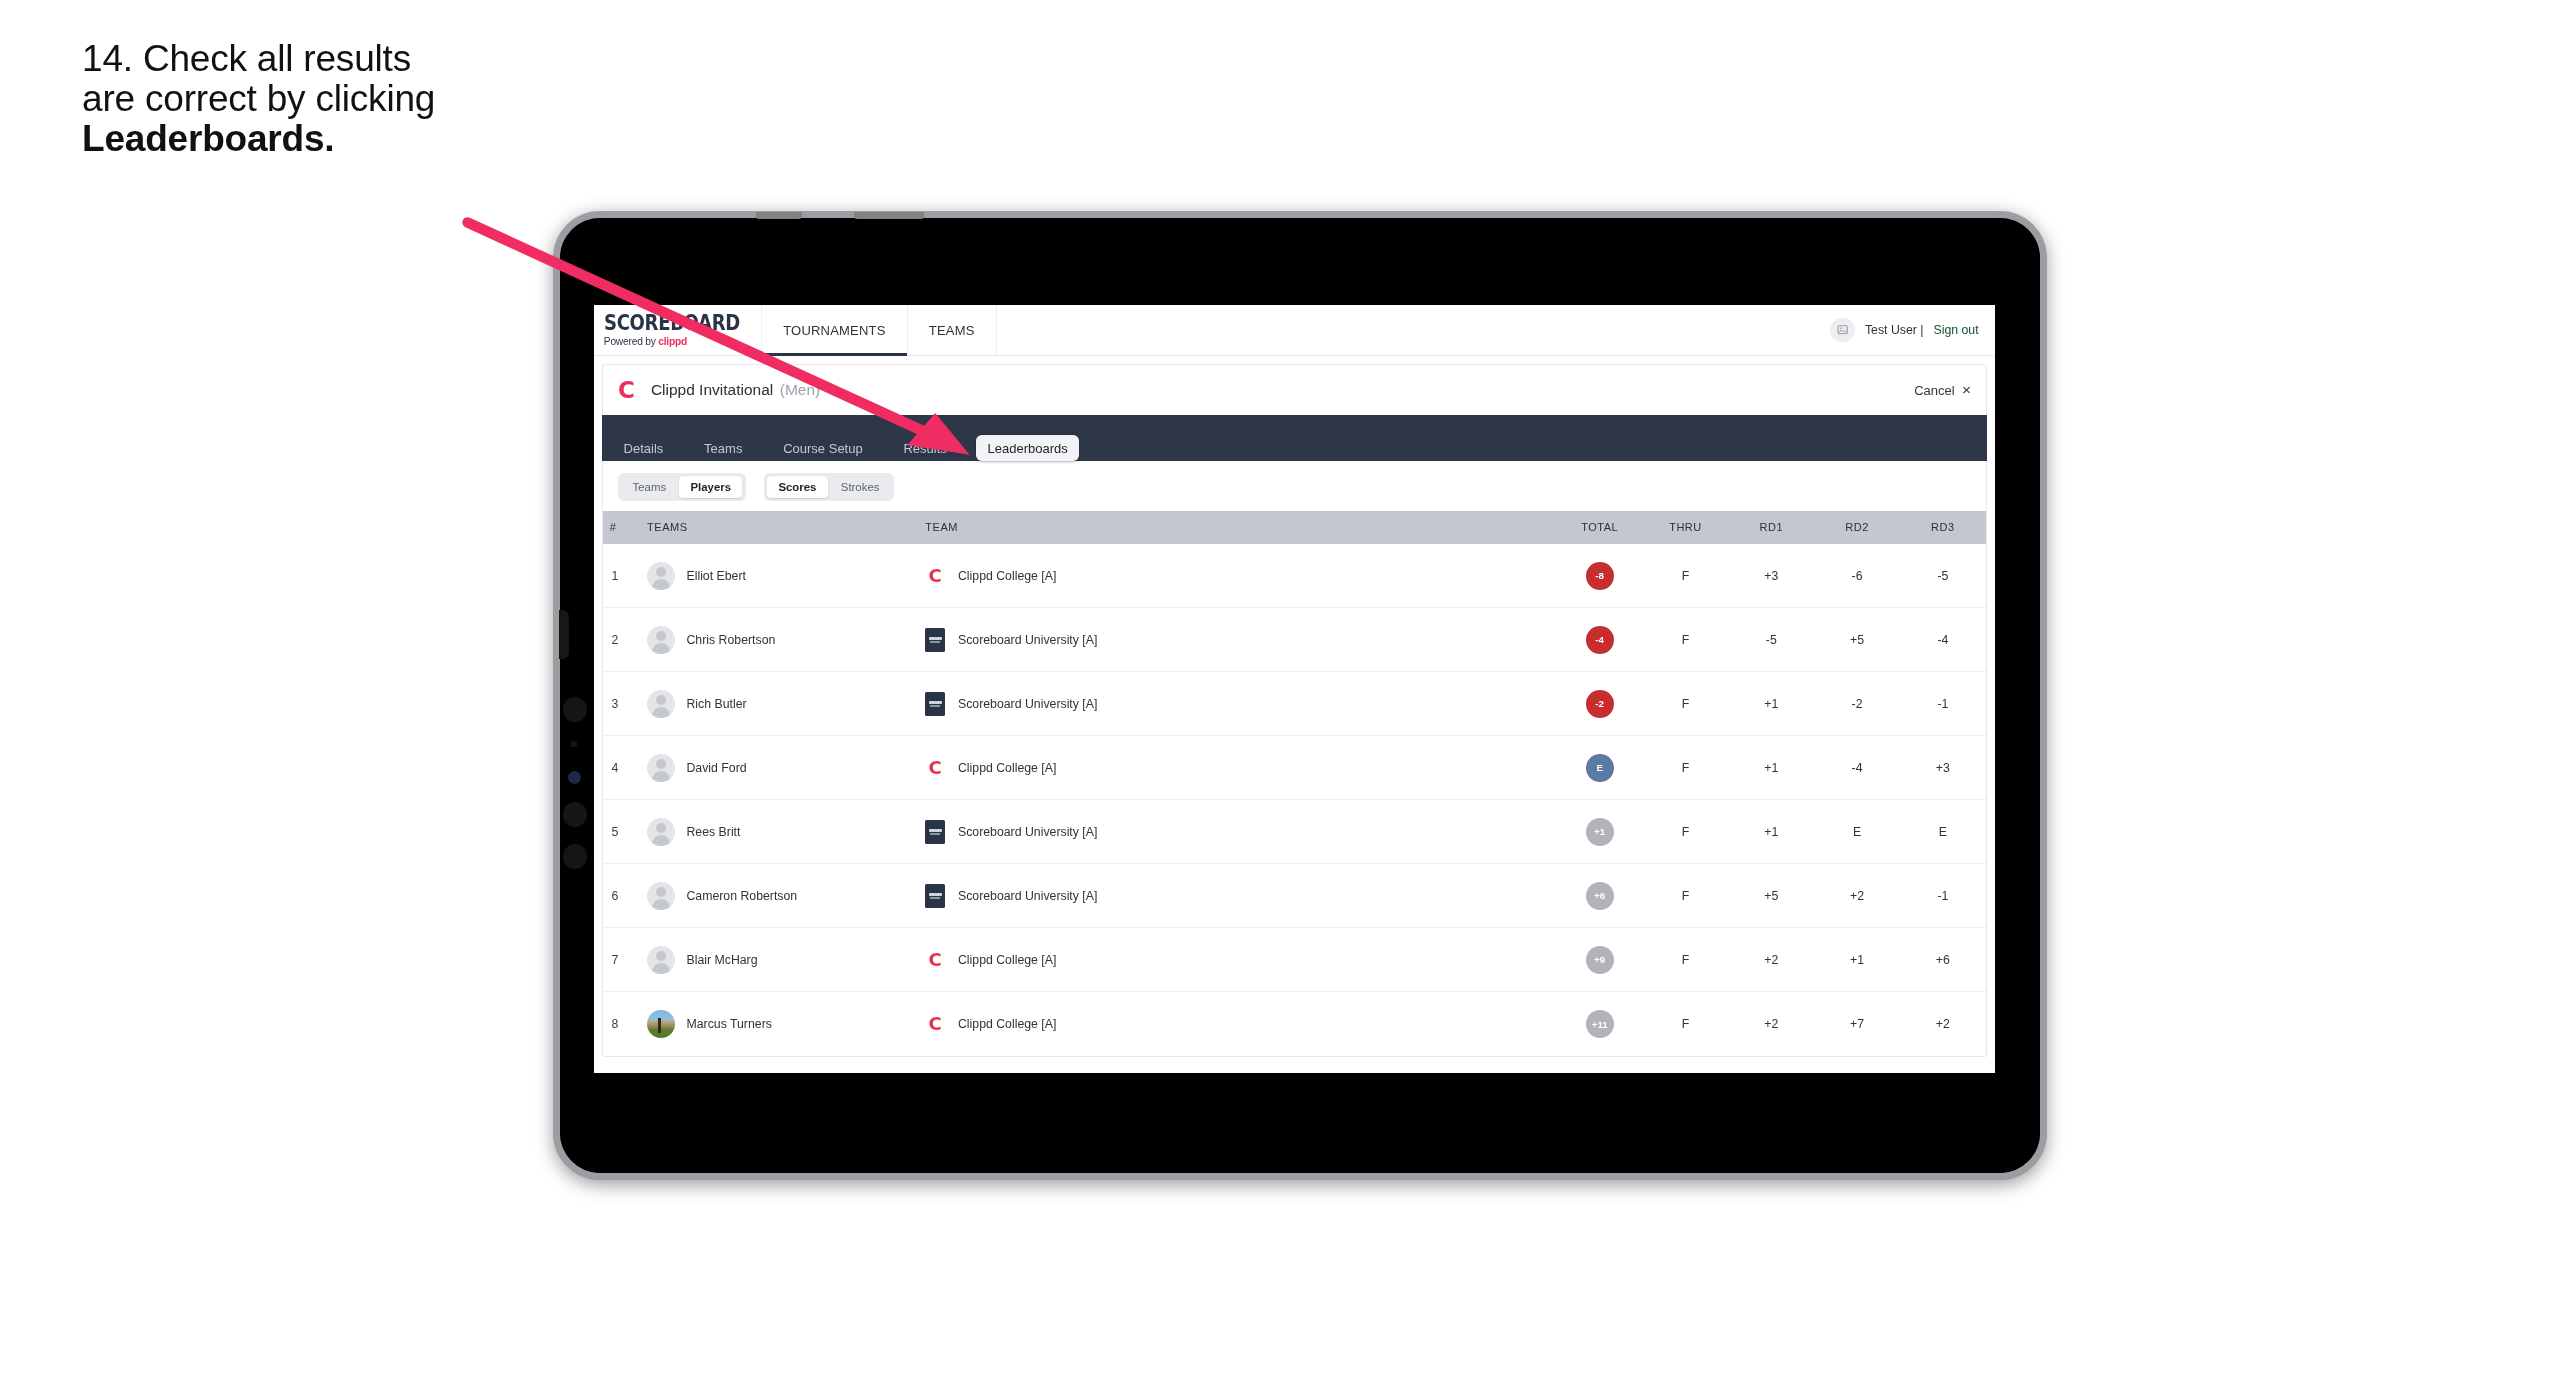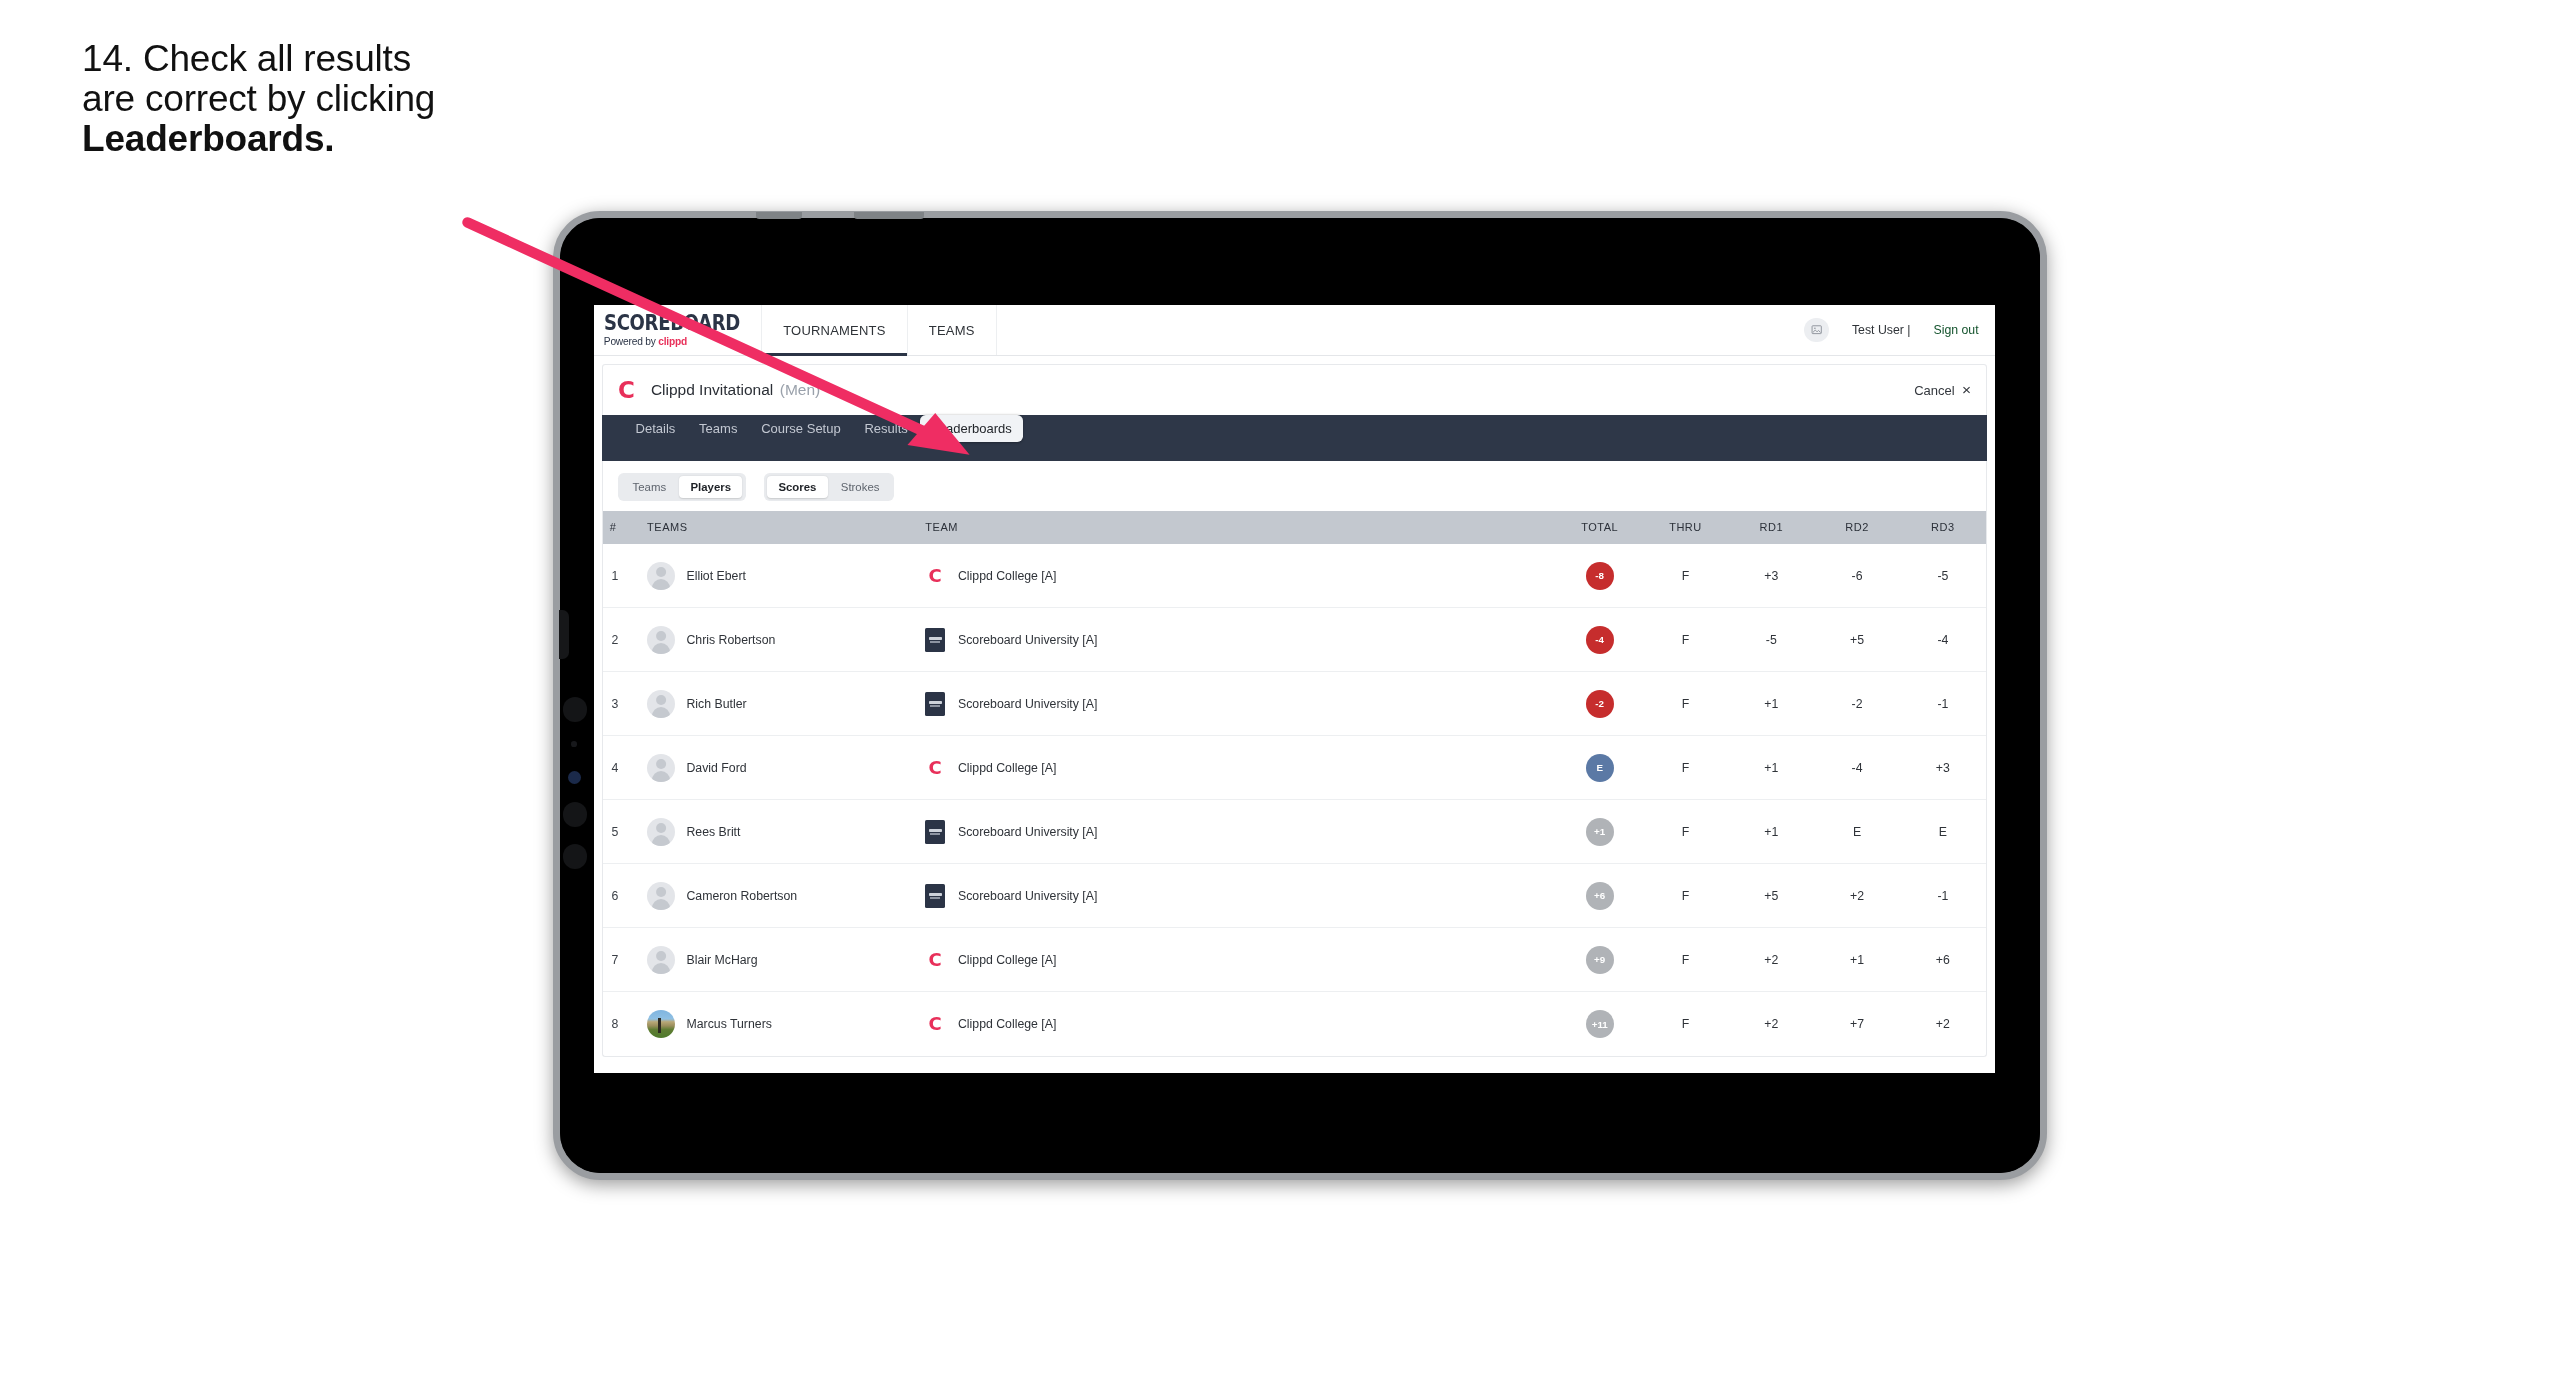--- a/index.html
+++ b/index.html
@@ -84,21 +84,21 @@
   .navtab {
     display:flex; align-items:center; justify-content:center;
     padding: 0 21px; font-size:13px; color:#2f3338; letter-spacing:0.2px;
     border-left:0.8px solid #edeff1; border-right:0.8px solid #edeff1;
     cursor:pointer; position:relative; margin-left:-0.8px;
   }
   .navtab.active::after {
     content:""; position:absolute; left:0; right:0; bottom:-0.8px; height:3.3px; background:#2b3446;
   }
   .nav-spacer { flex:1; }
-  .userbox { display:flex; align-items:center; gap:23px; padding-right:16.4px; }
+  .userbox { display:flex; align-items:center; gap:10px; padding-right:16.4px; }
   .avatar-sm {
     width:24.5px; height:24.5px; border-radius:50%; background:#eceef1;
     display:flex; align-items:center; justify-content:center; color:#8b9099; font-size:11.4px;
   }
   .user-name { font-size:12.3px; color:#2f3338; }
   .signout { font-size:12.3px; color:#14532d; cursor:pointer; }
 
   
   .tourn {
     height:51px; margin: 8.2px 8.2px 0 8.2px; background:#fff;
@@ -112,21 +112,21 @@
   }
   .tourn-title { font-size:15.5px; color:#2b2f36; }
   .tourn-gender { font-size:15.5px; color:#9aa1ab; margin-left:6.5px; }
   .tourn-spacer { flex:1; }
   .cancel { font-size:13px; color:#33373d; cursor:pointer; display:flex; align-items:center; gap:7.4px; }
   .cancel .x { font-size:15.5px; font-weight:500; }
 
   
   .tabstrip {
     margin: 0 8.2px; background:#2e3748; height:46px;
-    display:flex; align-items:flex-start; padding-left:22px; gap:1px;
+    display:flex; align-items:flex-end; padding-left:10px; gap:18px;
   }
   .tabitem {
     font-size:13px; color:#c3c8d2; padding: 5.7px 11.4px; border-radius:5.7px; cursor:pointer;
     white-space:nowrap;
   }
   .tabitem.active { background:#f1f3f6; color:#23262b; box-shadow:0 0.8px 2.5px rgba(0,0,0,.3); }
 
   
   .filters { margin: 0 8.2px; background:#fff; padding: 11.4px 14.7px 9.8px 14.7px; display:flex; gap:18px;
              border-left:0.8px solid #e7e9ec; border-right:0.8px solid #e7e9ec;}

